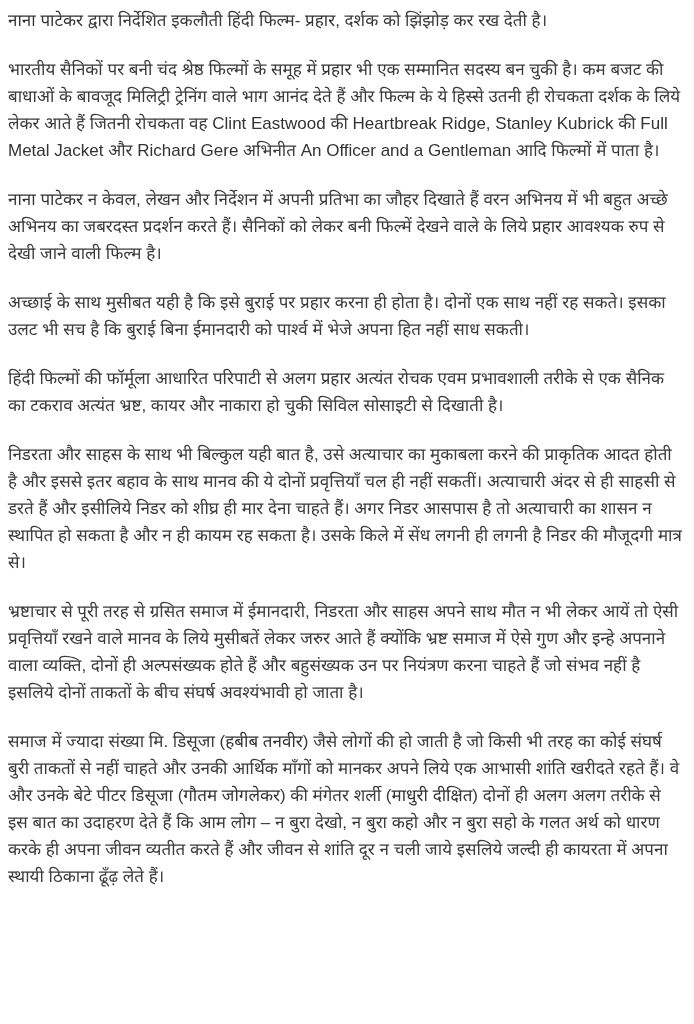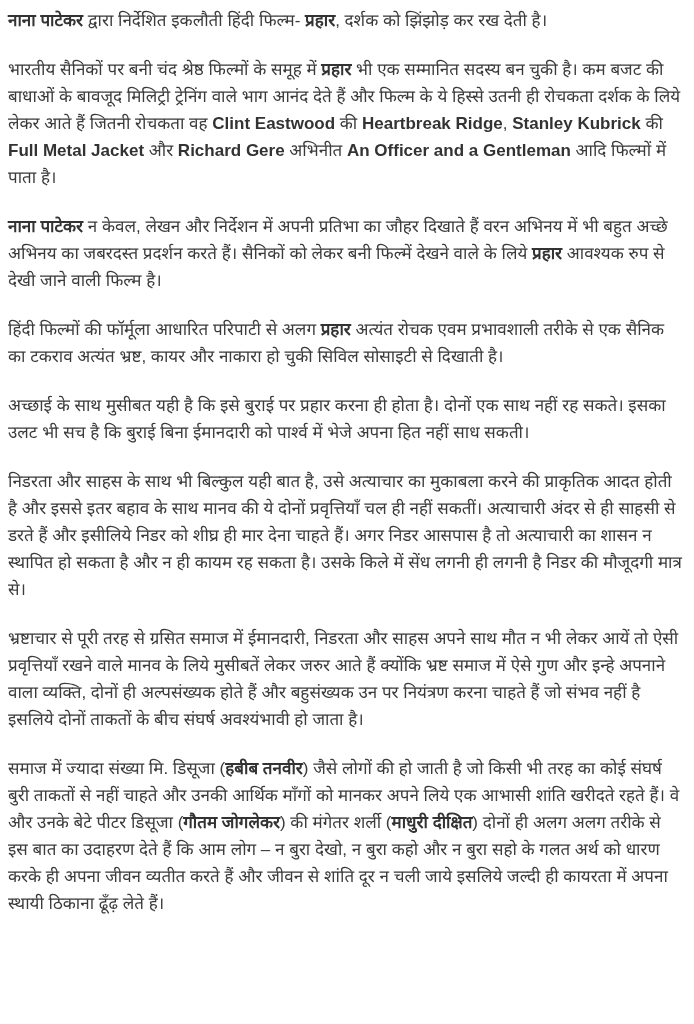--- a/index.html
+++ b/index.html
@@ -18,31 +18,31 @@
   }
   .article p {
     margin: 0 0 22px 0;
     font-size: 17px;
     line-height: 27px;
     text-align: left;
     color: #3a3a3a;
   }
   .article p:last-child { margin-bottom: 12px; }
   .article strong {
-    font-weight: 700;
+    font-weight: 400;
     color: #333333;
   }
 </style>
 </head>
 <body>
 
 <div class="page">
   <div class="article">
       <p><strong>नाना पाटेकर</strong> द्वारा निर्देशित इकलौती हिंदी फिल्म- <strong>प्रहार</strong>, दर्शक को झिंझोड़ कर रख देती है।</p>
       <p>भारतीय सैनिकों पर बनी चंद श्रेष्ठ फिल्मों के समूह में <strong>प्रहार</strong> भी एक सम्मानित सदस्य बन चुकी है। कम बजट की बाधाओं के बावजूद मिलिट्री ट्रेनिंग वाले भाग आनंद देते हैं और फिल्म के ये हिस्से उतनी ही रोचकता दर्शक के लिये लेकर आते हैं जितनी रोचकता वह <strong>Clint Eastwood</strong> की <strong>Heartbreak Ridge</strong>, <strong>Stanley Kubrick</strong> की <strong>Full Metal Jacket</strong> और <strong>Richard Gere</strong> अभिनीत <strong>An Officer and a Gentleman</strong> आदि फिल्मों में पाता है।</p>
       <p><strong>नाना पाटेकर</strong> न केवल, लेखन और निर्देशन में अपनी प्रतिभा का जौहर दिखाते हैं वरन अभिनय में भी बहुत अच्छे अभिनय का जबरदस्त प्रदर्शन करते हैं। सैनिकों को लेकर बनी फिल्में देखने वाले के लिये <strong>प्रहार</strong> आवश्यक रुप से देखी जाने वाली फिल्म है।</p>
+      <p>अच्छाई के साथ मुसीबत यही है कि इसे बुराई पर प्रहार करना ही होता है। दोनों एक साथ नहीं रह सकते। इसका उलट भी सच है कि बुराई बिना ईमानदारी को पार्श्व में भेजे अपना हित नहीं साध सकती।</p>
       <p>हिंदी फिल्मों की फॉर्मूला आधारित परिपाटी से अलग <strong>प्रहार</strong> अत्यंत रोचक एवम प्रभावशाली तरीके से एक सैनिक का टकराव अत्यंत भ्रष्ट, कायर और नाकारा हो चुकी सिविल सोसाइटी से दिखाती है।</p>
-      <p>अच्छाई के साथ मुसीबत यही है कि इसे बुराई पर प्रहार करना ही होता है। दोनों एक साथ नहीं रह सकते। इसका उलट भी सच है कि बुराई बिना ईमानदारी को पार्श्व में भेजे अपना हित नहीं साध सकती।</p>
       <p>निडरता और साहस के साथ भी बिल्कुल यही बात है, उसे अत्याचार का मुकाबला करने की प्राकृतिक आदत होती है और इससे इतर बहाव के साथ मानव की ये दोनों प्रवृत्तियाँ चल ही नहीं सकतीं। अत्याचारी अंदर से ही साहसी से डरते हैं और इसीलिये निडर को शीघ्र ही मार देना चाहते हैं। अगर निडर आसपास है तो अत्याचारी का शासन न स्थापित हो सकता है और न ही कायम रह सकता है। उसके किले में सेंध लगनी ही लगनी है निडर की मौजूदगी मात्र से।</p>
       <p>भ्रष्टाचार से पूरी तरह से ग्रसित समाज में ईमानदारी, निडरता और साहस अपने साथ मौत न भी लेकर आयें तो ऐसी प्रवृत्तियाँ रखने वाले मानव के लिये मुसीबतें लेकर जरुर आते हैं क्योंकि भ्रष्ट समाज में ऐसे गुण और इन्हे अपनाने वाला व्यक्ति, दोनों ही अल्पसंख्यक होते हैं और बहुसंख्यक उन पर नियंत्रण करना चाहते हैं जो संभव नहीं है इसलिये दोनों ताकतों के बीच संघर्ष अवश्यंभावी हो जाता है।</p>
       <p>समाज में ज्यादा संख्या मि. डिसूजा (<strong>हबीब तनवीर</strong>) जैसे लोगों की हो जाती है जो किसी भी तरह का कोई संघर्ष बुरी ताकतों से नहीं चाहते और उनकी आर्थिक माँगों को मानकर अपने लिये एक आभासी शांति खरीदते रहते हैं। वे और उनके बेटे पीटर डिसूजा (<strong>गौतम जोगलेकर</strong>) की मंगेतर शर्ली (<strong>माधुरी दीक्षित</strong>) दोनों ही अलग अलग तरीके से इस बात का उदाहरण देते हैं कि आम लोग – न बुरा देखो, न बुरा कहो और न बुरा सहो के गलत अर्थ को धारण करके ही अपना जीवन व्यतीत करते हैं और जीवन से शांति दूर न चली जाये इसलिये जल्दी ही कायरता में अपना स्थायी ठिकाना ढूँढ़ लेते हैं।</p>
     </div>
 </div>
 
 </body></html>

